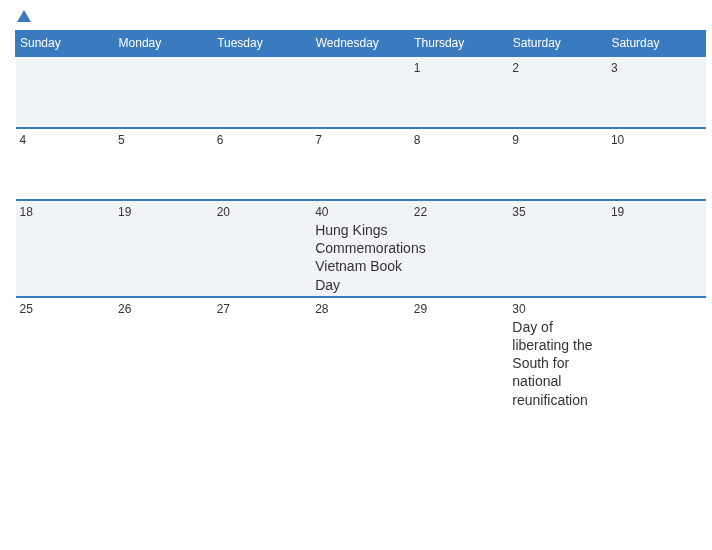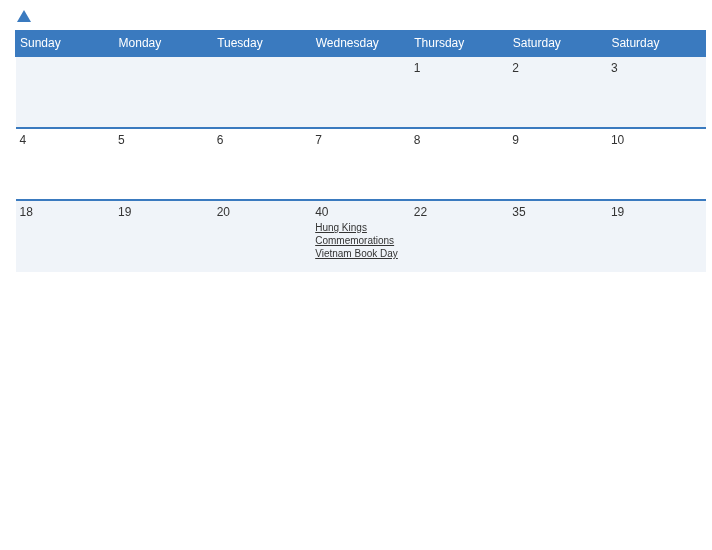--- a/index.html
+++ b/index.html
@@ -99,24 +99,23 @@
       background: #fff;
     }
     .day-num {
       font-size: 12px;
       color: #333;
       font-weight: normal;
       display: block;
       margin-bottom: 2px;
     }
     .event {
-      font-size: 10px;
+      font-size: 14px;
       color: #333;
       line-height: 1.3;
-      text-decoration: underline;
     }
   </style>
 </head>
 <body>
 
 <div class="page">
   <div class="header">
     <div class="logo">
       <div class="logo-row">
         <span class="logo-general"></span>
@@ -197,15 +196,37 @@
           <td>
             <span class="day-num">22</span>
           </td>
           <td>
             <span class="day-num">35</span>
           </td>
           <td>
             <span class="day-num">19</span>
           </td>
         </tr>
+        <tr>
+          <td>
+            <span class="day-num">25</span>
+          </td>
+          <td>
+            <span class="day-num">26</span>
+          </td>
+          <td>
+            <span class="day-num">27</span>
+          </td>
+          <td>
+            <span class="day-num">28</span>
+          </td>
+          <td>
+            <span class="day-num">29</span>
+          </td>
+          <td>
+            <span class="day-num">30</span>
+            <div class="event">Day of liberating the South for national reunification</div>
+          </td>
+          <td></td>
+        </tr>
       </tbody>
   </table>
 </div>
 
 </body></html>

